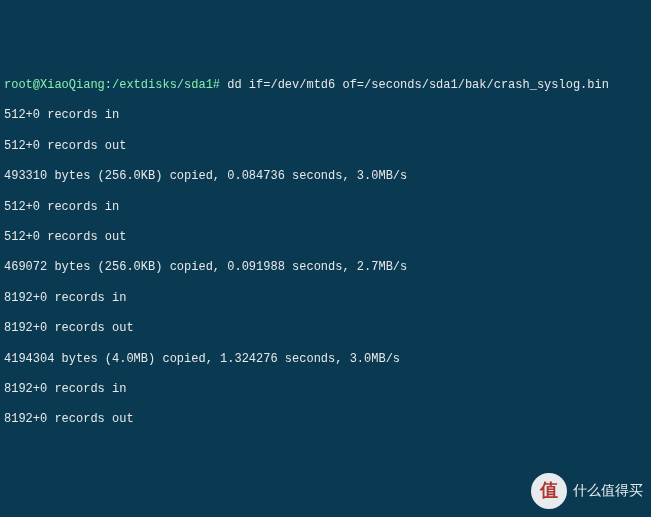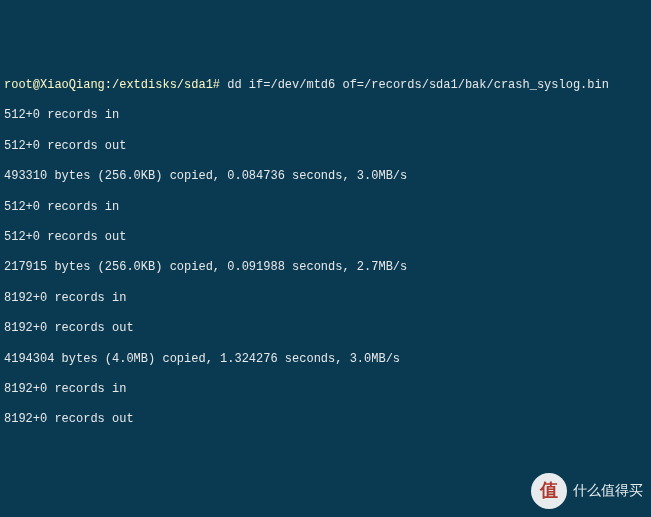--- a/index.html
+++ b/index.html
@@ -12,21 +12,21 @@
     width: 651px;
     height: 517px;
     overflow: hidden;
     line-height: 15.2px;
     white-space: pre;
     position: relative;
   }
   .term {
     padding: 2px 4px;
   }
-  .prompt { color: #fef9c3; }
+  .prompt { color: #86efac; }
   .line { display: block; }
   .watermark {
     position: absolute;
     right: 8px;
     bottom: 8px;
     display: flex;
     align-items: center;
     gap: 6px;
     opacity: 0.9;
   }
@@ -49,27 +49,27 @@
     font-family: "Microsoft YaHei", sans-serif;
     font-weight: 500;
   }
 </style>
 </head>
 <body>
 
 
 
 <div class="term">
-<span class="line"><span class="prompt">root@XiaoQiang:/extdisks/sda1#</span> <span>dd if=/dev/mtd6 of=/records/sda1/bak/crash_syslog.bin</span></span>
+<span class="line"><span class="prompt">root@XiaoQiang:/extdisks/sda1#</span> <span>dd if=/dev/mtd6 of=/seconds/sda1/bak/crash_syslog.bin</span></span>
 <span class="line">512+0 records in</span>
 <span class="line">512+0 records out</span>
 <span class="line">493310 bytes (256.0KB) copied, 0.084736 seconds, 3.0MB/s</span>
 <span class="line">512+0 records in</span>
 <span class="line">512+0 records out</span>
-<span class="line">217915 bytes (256.0KB) copied, 0.091988 seconds, 2.7MB/s</span>
+<span class="line">469072 bytes (256.0KB) copied, 0.091988 seconds, 2.7MB/s</span>
 <span class="line">8192+0 records in</span>
 <span class="line">8192+0 records out</span>
 <span class="line">4194304 bytes (4.0MB) copied, 1.324276 seconds, 3.0MB/s</span>
 <span class="line">8192+0 records in</span>
 <span class="line">8192+0 records out</span>
 
 
 
 
 

